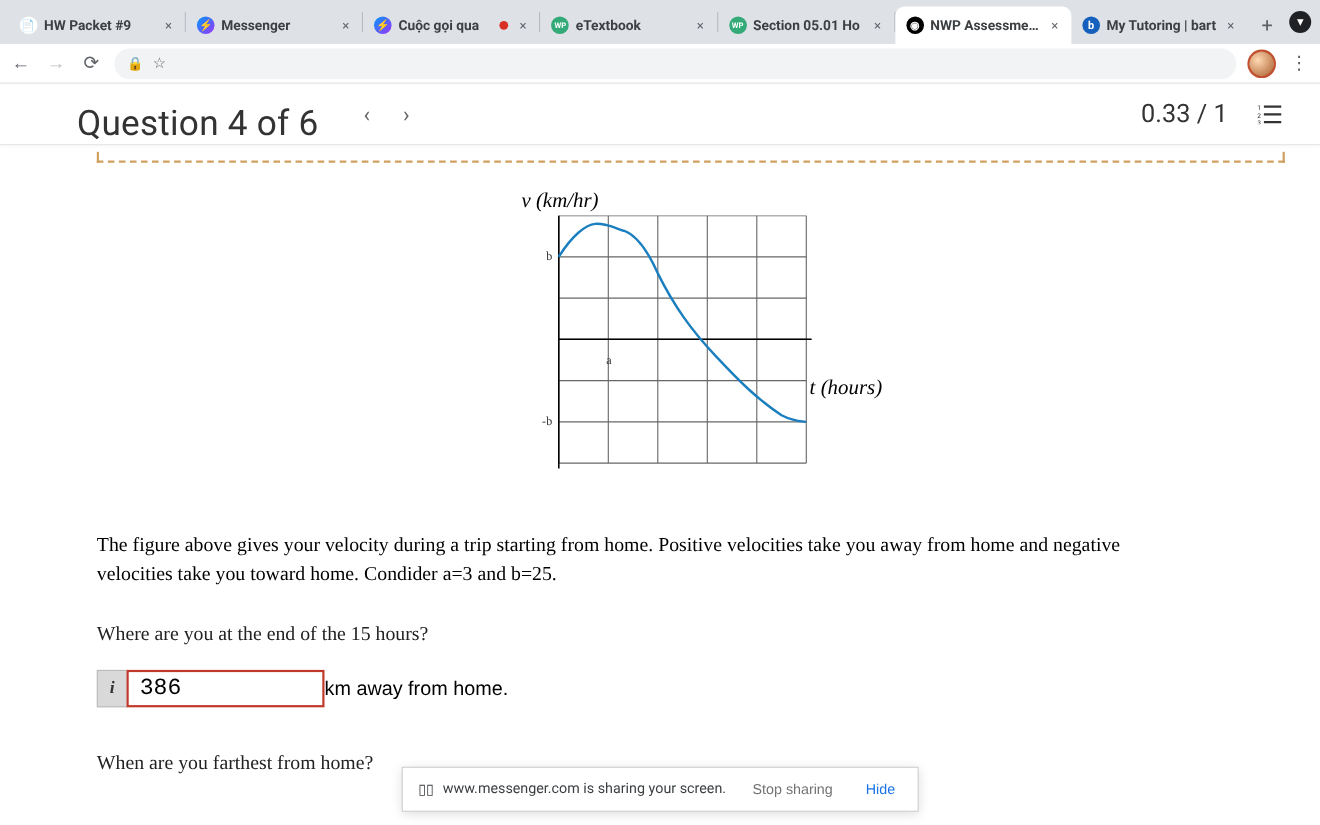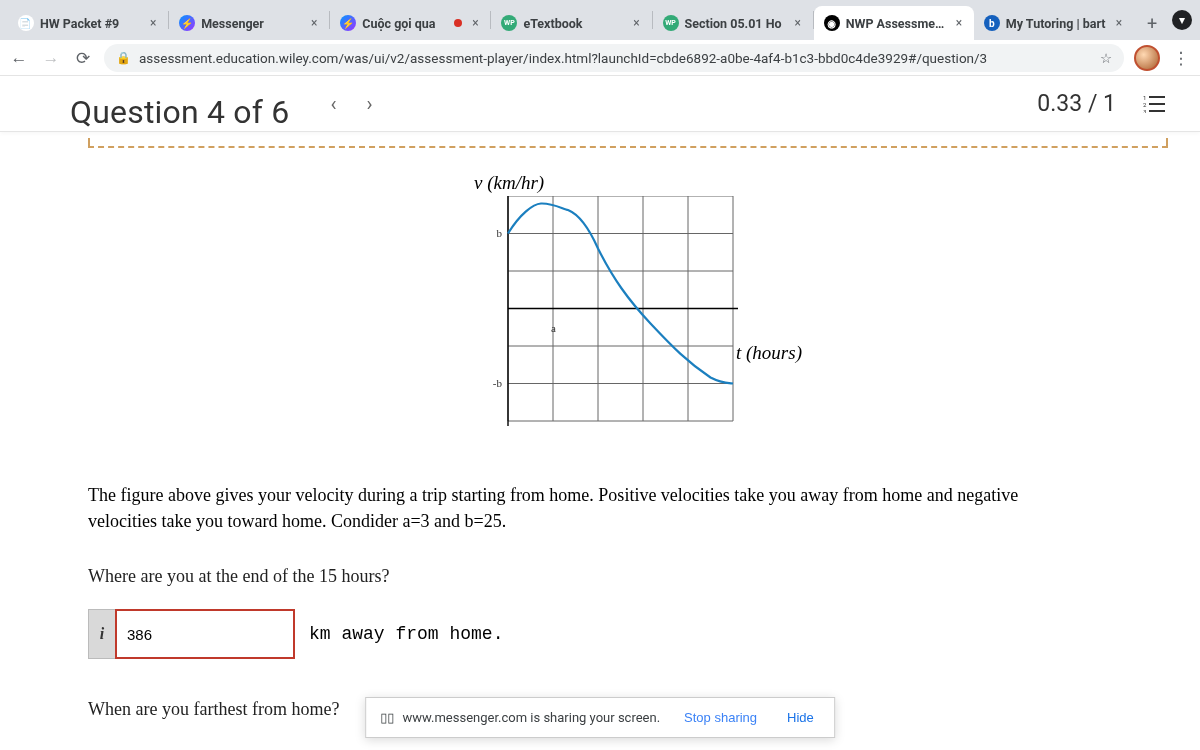--- a/index.html
+++ b/index.html
@@ -191,32 +191,31 @@
   }
   .info-chip {
     width: 28px;
     background: #d9d9d9;
     border: 1px solid #bbb;
     display: flex; align-items: center; justify-content: center;
     font-family: Georgia, serif; font-weight: bold; font-style: italic;
     font-size: 16px; color: #333;
   }
   .answer-input {
-    width: 180px; height: 50px;
+    width: 180px; height: 34px;
     border: 2px solid #c0392b;
     padding: 0 10px;
-    font-size: 15px;
-    font-family: Liberation Sans, sans-serif;
+    font-size: 21px;
+    font-family: Liberation Mono, monospace;
     outline: none;
     margin-left: -1px;
   }
   .unit-label {
     align-self: center;
-    margin-left: 14px;
-    font-family: Liberation Mono, monospace;
+    font-family: Liberation Sans, sans-serif;
     font-size: 18px;
   }
 
   
   .share-bar {
     position: absolute;
     bottom: 12px; left: 50%; transform: translateX(-50%);
     display: flex; align-items: center; gap: 18px;
     background: #fff;
     border: 1px solid #ccc;
@@ -225,21 +224,21 @@
     font-size: 13px;
     color: #3c4043;
   }
   .share-bar .msg { display: flex; align-items: center; gap: 8px; }
   .share-bar button {
     background: none; border: none;
     font-size: 13px; cursor: pointer;
     color: #1a73e8;
     padding: 4px 6px;
   }
-  .share-bar button.stop { color: #3b82f6; }
+  .share-bar button.stop { color: #737373; }
 </style>
 </head>
 <body>
 
 <div class="browser-top">
   <div class="tab-strip">
 
     <div class="tab">
       <span class="favicon" style="background:#fff">📄</span>
       <span class="tab-title">HW Packet #9</span>
@@ -291,21 +290,20 @@
     <div class="new-tab-btn">+</div>
     <div class="ext-corner">▾</div>
   </div>
 
   <div class="toolbar">
     <div class="tbtn">←</div>
     <div class="tbtn" style="opacity:.4">→</div>
     <div class="tbtn">⟳</div>
     <div class="omnibox">
       <span class="lock">🔒</span>
-      <span class="url">assessment.education.wiley.com/was/ui/v2/assessment-player/index.html?launchId=cbde6892-a0be-4af4-b1c3-bbd0c4de3929#/question/3</span>
       <span class="star">☆</span>
     </div>
     <div class="avatar"></div>
     <div class="tbtn">⋮</div>
   </div>
 </div>
 
 <div class="app-header">
   <div class="qtitle">Question 4 of 6</div>
   <div class="nav-arrows">

